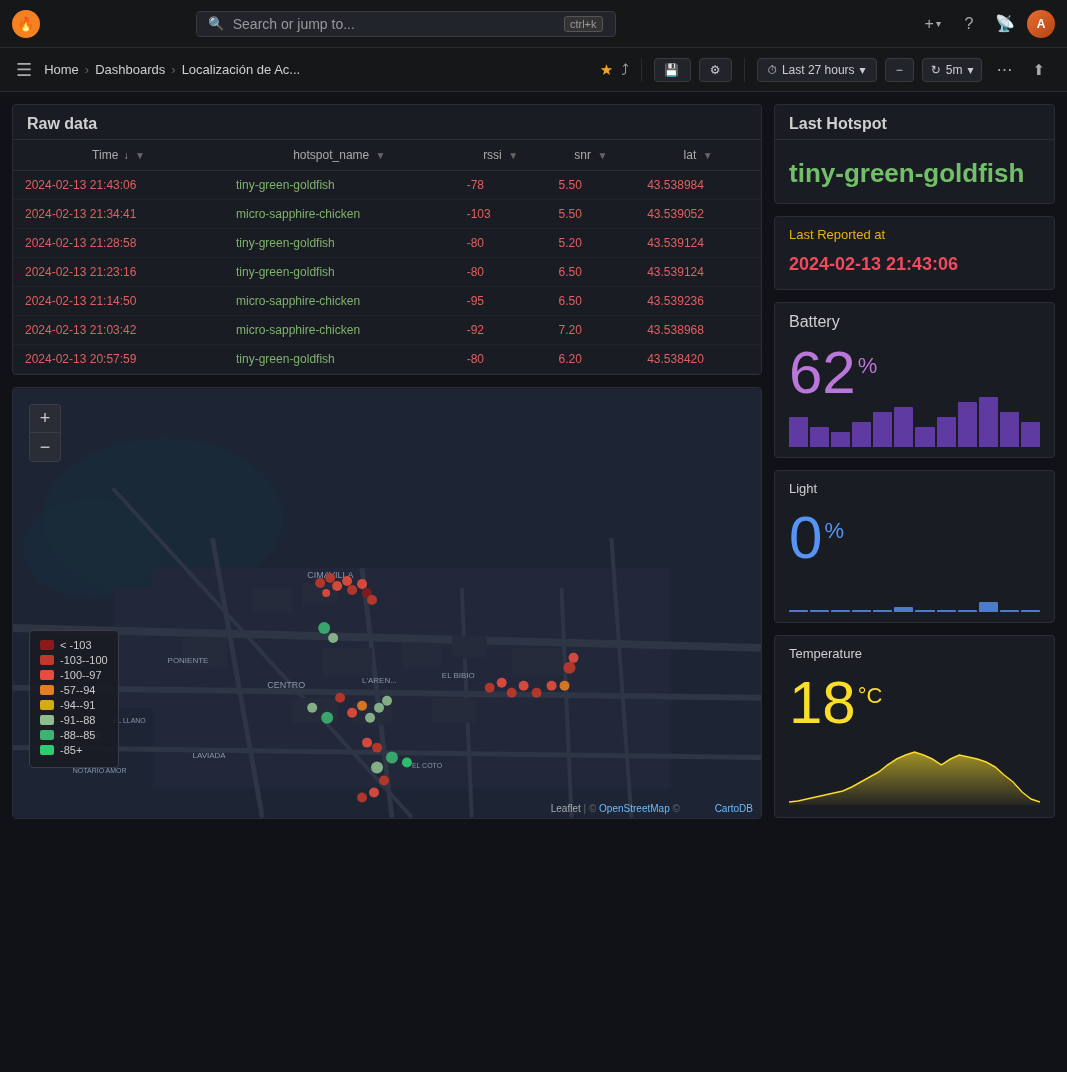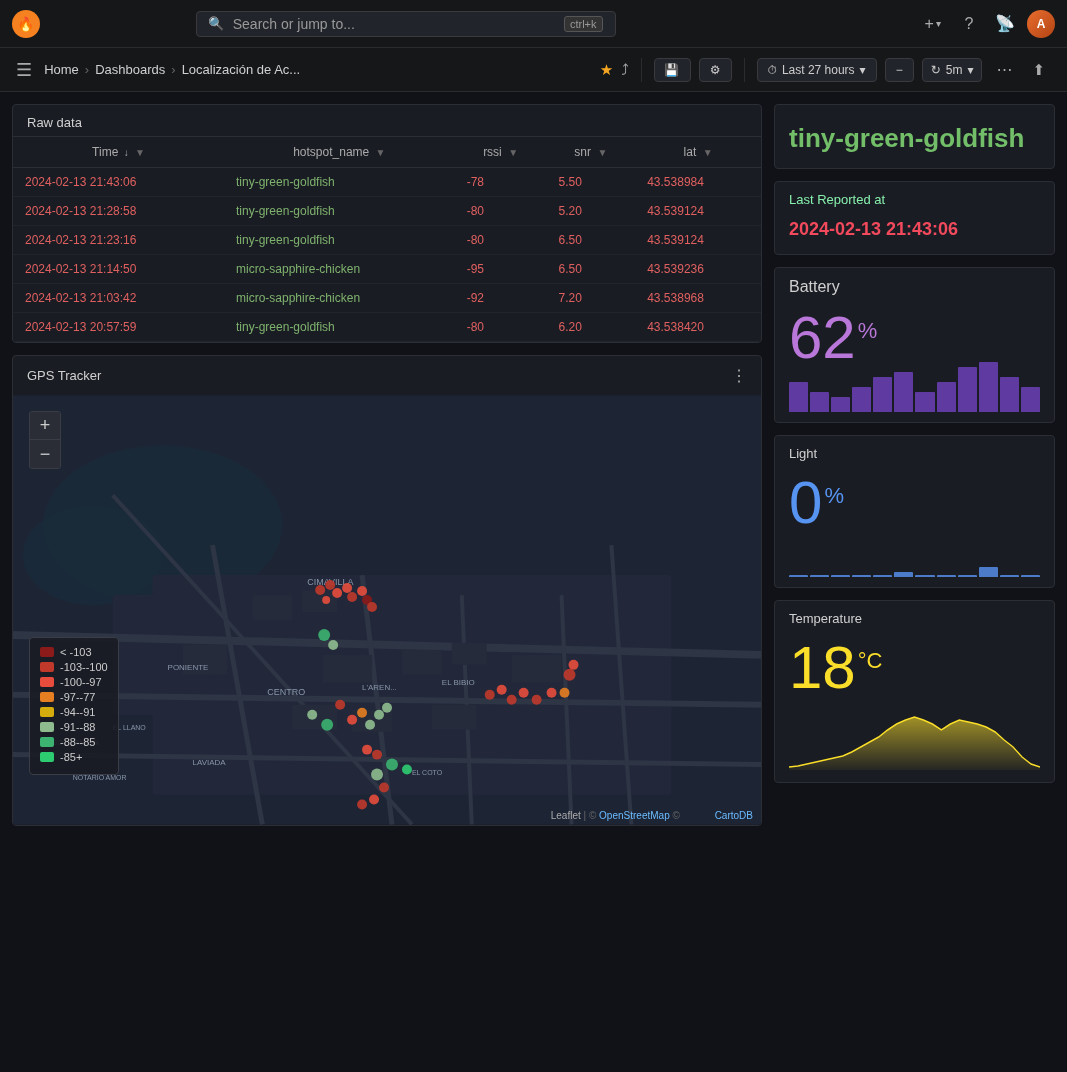--- a/index.html
+++ b/index.html
@@ -149,23 +149,24 @@
 
     
     .panel {
       background: #1a1c23;
       border: 1px solid #2c2e35;
       border-radius: 4px;
       overflow: hidden;
     }
     .panel-header {
       padding: 10px 14px 6px;
-      font-size: 13px;
+      font-size: 16px;
       color: #d0d0d0;
       border-bottom: 1px solid #2c2e35;
+      font-weight: bold;
     }
 
     
     .raw-data-panel { }
     .table-container { overflow-x: auto; }
     table {
       width: 100%;
       border-collapse: collapse;
     }
     thead th {
@@ -266,21 +267,21 @@
       font-size: 26px;
       font-weight: bold;
       color: #73bf69;
       line-height: 1.2;
     }
 
     .last-reported-panel { }
     .last-reported-label {
       padding: 10px 14px 4px;
       font-size: 13px;
-      color: #86efac;
+      color: #eab308;
     }
     .last-reported-value {
       padding: 8px 14px 14px;
       font-size: 18px;
       font-weight: bold;
       color: #f2495c;
     }
 
     .battery-panel { }
     .battery-label {
@@ -492,20 +493,27 @@
               </th>
             </tr>
           </thead>
           <tbody id="table-body">
           <tr>
                 <td>2024-02-13 21:43:06</td>
                 <td>tiny-green-goldfish</td>
                 <td>-78</td>
                 <td>5.50</td>
                 <td>43.538984</td>
+              </tr>
+              <tr>
+                <td>2024-02-13 21:34:41</td>
+                <td>micro-sapphire-chicken</td>
+                <td>-103</td>
+                <td>5.50</td>
+                <td>43.539052</td>
               </tr>
               <tr>
                 <td>2024-02-13 21:28:58</td>
                 <td>tiny-green-goldfish</td>
                 <td>-80</td>
                 <td>5.20</td>
                 <td>43.539124</td>
               </tr>
               <tr>
                 <td>2024-02-13 21:23:16</td>
@@ -534,24 +542,20 @@
                 <td>-80</td>
                 <td>6.20</td>
                 <td>43.538420</td>
               </tr>
             </tbody>
         </table>
       </div>
     </div>
 
     <div class="panel gps-panel">
-      <div class="gps-header">
-        <span class="gps-title">GPS Tracker</span>
-        <span class="gps-menu">⋮</span>
-      </div>
 
       <div class="map-container">
 
         <svg width="100%" height="100%" viewBox="0 0 750 430" xmlns="http://www.w3.org/2000/svg" style="position:absolute;inset:0;">
 
           <rect width="750" height="430" fill="#1d2535"></rect>
 
           <ellipse cx="150" cy="130" rx="120" ry="80" fill="#1a2a3a" opacity="0.8"></ellipse>
           <ellipse cx="80" cy="160" rx="70" ry="50" fill="#1a2a3a" opacity="0.9"></ellipse>
 
@@ -646,21 +650,21 @@
             <div class="legend-item">
               <div class="legend-color" style="background:#c0392b;"></div>
               <span>-103--100</span>
             </div>
             <div class="legend-item">
               <div class="legend-color" style="background:#e74c3c;"></div>
               <span>-100--97</span>
             </div>
             <div class="legend-item">
               <div class="legend-color" style="background:#e67e22;"></div>
-              <span>-97--77</span>
+              <span>-57--94</span>
             </div>
             <div class="legend-item">
               <div class="legend-color" style="background:#d4ac0d;"></div>
               <span>-94--91</span>
             </div>
             <div class="legend-item">
               <div class="legend-color" style="background:#8fbc8f;"></div>
               <span>-91--88</span>
             </div>
             <div class="legend-item">
@@ -681,20 +685,21 @@
           <span style="color:#6bbbff;padding-left:32px;">CartoDB</span>
         </div>
       </div>
     </div>
 
   </div>
 
   <div class="right-col">
 
     <div class="panel last-hotspot-panel">
+      <div class="panel-header">Last Hotspot</div>
       <div class="last-hotspot-name">tiny-green-goldfish</div>
     </div>
 
     <div class="panel last-reported-panel">
       <div class="last-reported-label">Last Reported at</div>
       <div class="last-reported-value">2024-02-13 21:43:06</div>
     </div>
 
     <div class="panel battery-panel">
       <div class="battery-label">Battery</div>

